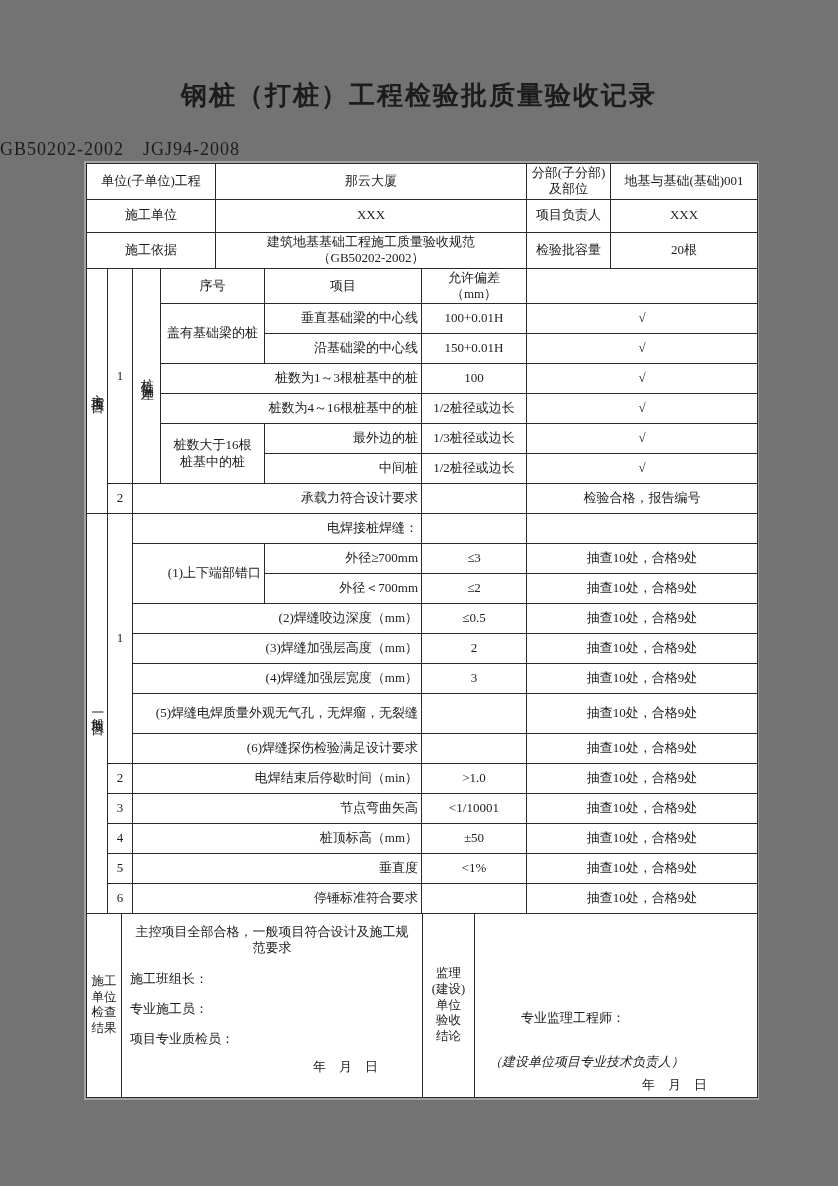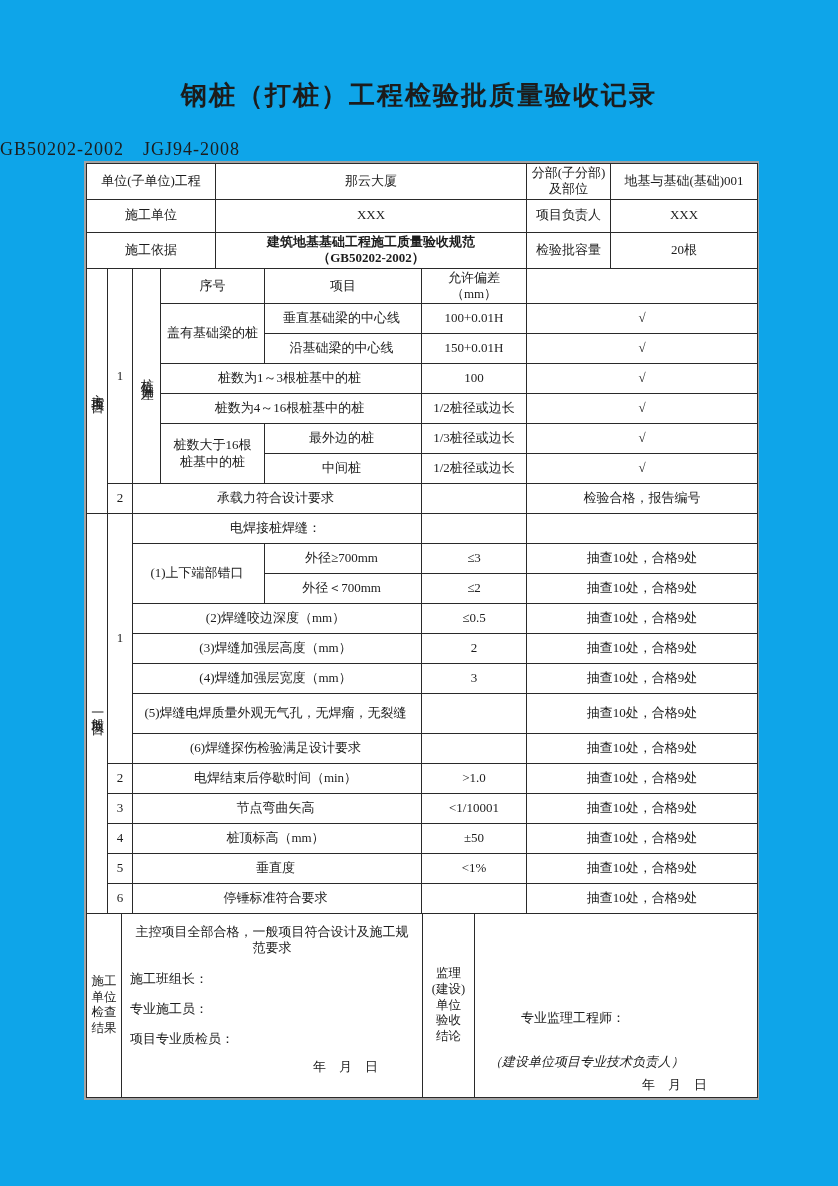--- a/index.html
+++ b/index.html
@@ -2,21 +2,21 @@
 <html><head>
 <meta charset="utf-8">
 <style>
   html,body{margin:0;padding:0;background:#ffffff;}
   body{
     width:838px;height:1186px;
     font-family:"Liberation Serif","DejaVu Serif",serif;
     color:#1c1c1c;
     position:relative;
   }
-  .page{position:absolute;left:0;top:0;width:838px;height:1186px;background:#0ea5e9;}
+  .page{position:absolute;left:0;top:0;width:838px;height:1186px;background:#737373;}
   .doc-title{
     margin-top:78px;text-align:center;
     font-size:26px;font-weight:bold;letter-spacing:2px;
   }
   .doc-standards{
     margin-top:24px;text-align:left;
     font-size:18px;letter-spacing:1px;
   }
   .meta-row{
     position:relative;
@@ -33,21 +33,21 @@
   }
   table{border-collapse:collapse;width:671px;table-layout:fixed;}
   .t2,.t3{margin-top:-1px;}
   td{
     border:1px solid #2a2a2a;
     font-size:13px;line-height:1.25;
     padding:1px 3px;
     text-align:center;vertical-align:middle;
     overflow:hidden;
   }
-  td.l{text-align:center;padding-left:0;}
+  td.l{text-align:right;padding-left:0;}
   .pre{white-space:pre-line;}
   .vert span{
     writing-mode:vertical-lr;text-orientation:upright;
     letter-spacing:3px;display:inline-block;line-height:1.1;
   }
   .vpair{white-space:pre-line;font-size:12.5px;line-height:1.25;padding:0;}
   tr.h33{height:33px}tr.h36{height:36px}tr.h30{height:30px}
   tr.h28{height:28px}tr.h40{height:40px}
   
   .f-left{vertical-align:top;text-align:left;padding:6px 8px 20px 8px;}
@@ -86,21 +86,21 @@
         <td>地基与基础(基础)001</td>
       </tr>
       <tr class="h33">
         <td>施工单位</td>
         <td colspan="2">XXX</td>
         <td>项目负责人</td>
         <td>XXX</td>
       </tr>
       <tr class="h36">
         <td>施工依据</td>
-        <td colspan="2" class="pre" style="font-weight:bold;">建筑地基基础工程施工质量验收规范
+        <td colspan="2" class="pre" style="font-weight:normal;">建筑地基基础工程施工质量验收规范
 （GB50202-2002）</td>
         <td>检验批容量</td>
         <td>20根</td>
       </tr>
     </tbody>
       </table>
 
     <table class="t2">
       <colgroup>
           <col style="width:21px">

